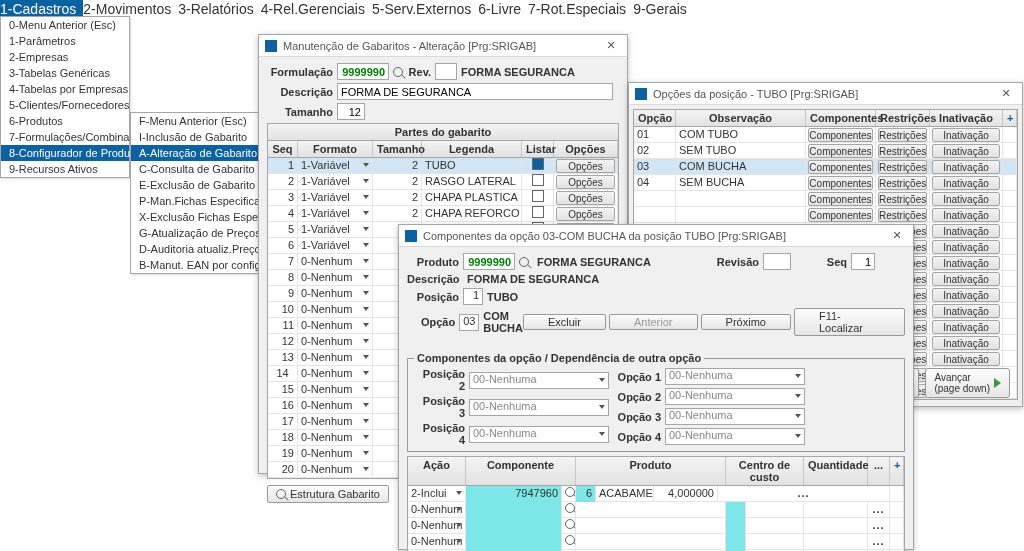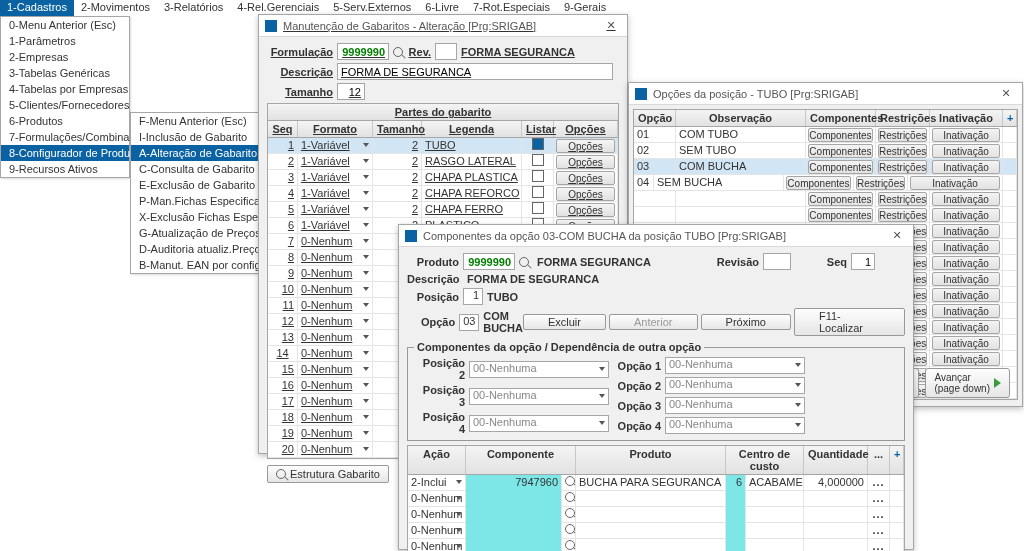--- a/index.html
+++ b/index.html
@@ -1,20 +1,20 @@
 <!DOCTYPE html>
 <html><head>
 <meta charset="utf-8">
 <style>
   * { box-sizing: border-box; margin: 0; padding: 0; }
   body { font-family: "Segoe UI", Tahoma, Arial, sans-serif; font-size: 11px; background: #fff; width: 1024px; height: 551px; position: relative; overflow: hidden; color: #333; }
 
   
   .topmenu { display: flex; height: 16px; position: relative; top: 0; }
-  .topmenu .mi { padding: 1px 7px 1px 7px; font-size: 11px; cursor: default; }
+  .topmenu .mi { padding: 1px 7px 1px 0; font-size: 14px; cursor: default; }
   .topmenu .mi.active { background: #0a62a3; color: #fff; }
 
   
   .dropdown { position: absolute; background: #fff; border: 1px solid #a6a6a6; font-size: 11px; box-shadow: 1px 1px 2px rgba(0,0,0,.15); }
   .dropdown .item { padding: 2px 8px; white-space: nowrap; cursor: default; }
   .dropdown .item.hi { background: #0a62a3; color: #fff; }
 
   
   .window { position: absolute; background: #f0f0f0; border: 1px solid #a6a6a6; box-shadow: 0 2px 6px rgba(0,0,0,.25); }
   .titlebar { display: flex; align-items: center; background: #fff; border-bottom: 1px solid #d9d9d9; height: 22px; padding: 0 6px; }
@@ -49,21 +49,21 @@
   .navbtns { display: flex; gap: 6px; justify-content: flex-end; padding: 4px 8px; }
   .navbtn { border: 1px solid #999; background: linear-gradient(#fdfdfd,#e6e6e6); border-radius: 3px; padding: 3px 8px; display: flex; align-items: center; gap: 4px; font-size: 10px; line-height: 11px; cursor: default; }
   .arrow-r { width: 0; height: 0; border-top: 5px solid transparent; border-bottom: 5px solid transparent; border-left: 7px solid #3c9a3c; }
 
   .plainbtn { border: 1px solid #999; background: linear-gradient(#fdfdfd,#e6e6e6); border-radius: 2px; padding: 1px 24px; font-size: 11px; cursor: default; }
   .plainbtn.disabled { color: #999; }
 
   .checkbox { width: 12px; height: 12px; border: 1px solid #666; margin: auto; background:#fff; }
   .checkbox.chk { background: #0a62a3; }
 
-  fieldset { border: 1px solid #999; padding: 4px 6px 2px; margin-top: 5px; }
+  fieldset { border: 1px solid #999; padding: 4px 6px 2px; margin-top: 16px; }
   fieldset legend { font-weight: bold; font-size: 11px; padding: 0 3px; }
 
   .tipbtn { display:inline-flex; align-items:center; gap:4px; border:1px solid #999; background:linear-gradient(#fdfdfd,#e6e6e6); border-radius:2px; padding:2px 8px; margin-top:6px;}
   .mag { width:10px;height:10px;border:1px solid #666;border-radius:50%;position:relative;}
   .mag::after{content:"";position:absolute;width:5px;height:1px;background:#666;transform:rotate(45deg);left:7px;top:8px;}
 
   .dots { letter-spacing:1px;font-weight:bold;}
   .plus { color:#0a62a3;font-weight:bold;font-size:12px;}
 </style>
 </head>
@@ -99,21 +99,21 @@
     <div class="item hi">A-Alteração de Gabarito</div>
     <div class="item">C-Consulta de Gabarito</div>
     <div class="item">E-Exclusão de Gabarito</div>
     <div class="item">P-Man.Fichas Especificação</div>
     <div class="item">X-Exclusão Fichas Especif.</div>
     <div class="item">G-Atualização de Preços</div>
     <div class="item">D-Auditoria atualiz.Preços</div>
     <div class="item">B-Manut. EAN por configuração</div>
   </div>
 
-<div class="window" id="win1" style="left:258px;top:14px;width:370px;height:440px;text-decoration:underline;">
+<div class="window" id="win1" style="left:258px;top:34px;width:370px;height:440px;">
   <div class="titlebar">
     <div class="icon"></div>
     <div class="ttl">Manutenção de Gabaritos - Alteração [Prg:SRIGAB]</div>
     <div class="x">✕</div>
   </div>
   <div class="body">
     <div class="fld">
         <label style="width:70px">Formulação</label>
       <input style="width: 52px; color: rgb(0, 128, 0); font-weight: bold; text-align: right;" value="9999990">
       <div class="mag" style="margin:0 4px"></div>
@@ -386,21 +386,21 @@
             </div>
             <div style="width:54px;padding:1px 2px">
               <div class="btnCell">Restrições</div>
             </div>
             <div style="flex:1;padding:1px 2px">
               <div class="btnCell">Inativação</div>
             </div>
             <div style="width:14px"></div>
           </div>
           <div class="row">
-            <div style="width:20px">04</div>
+            <div style="width:42px">04</div>
             <div style="width:130px">SEM BUCHA</div>
             <div style="width:70px;padding:1px 2px">
               <div class="btnCell">Componentes</div>
             </div>
             <div style="width:54px;padding:1px 2px">
               <div class="btnCell">Restrições</div>
             </div>
             <div style="flex:1;padding:1px 2px">
               <div class="btnCell">Inativação</div>
             </div>
@@ -683,21 +683,20 @@
         <div style="width:78px">Centro de custo</div>
         <div style="width:64px">Quantidade</div>
         <div style="flex:1">...</div>
         <div style="width:14px" class="plus">+</div>
       </div>
       <div id="w3rows">
           <div class="row">
             <div class="dd" style="width:58px">2-Inclui</div>
             <div class="cyan" style="width:96px;text-align:right">7947960</div>
             <div style="width:14px;text-align:center"><span class="mag" style="display:inline-block"></span></div>
-            <div style="width:150px">BUCHA PARA SEGURANCA</div>
             <div class="cyan" style="width:20px;text-align:right">6</div>
             <div style="width:58px">ACABAME</div>
             <div style="width:64px;text-align:right">4,000000</div>
             <div style="flex:1;text-align:center"><span class="dots">...</span></div>
             <div style="width:14px"></div>
           </div>
           <div class="row">
             <div class="dd" style="width:58px">0-Nenhum</div>
             <div class="cyan" style="width:96px;text-align:right"></div>
             <div style="width:14px;text-align:center"><span class="mag" style="display:inline-block"></span></div>

